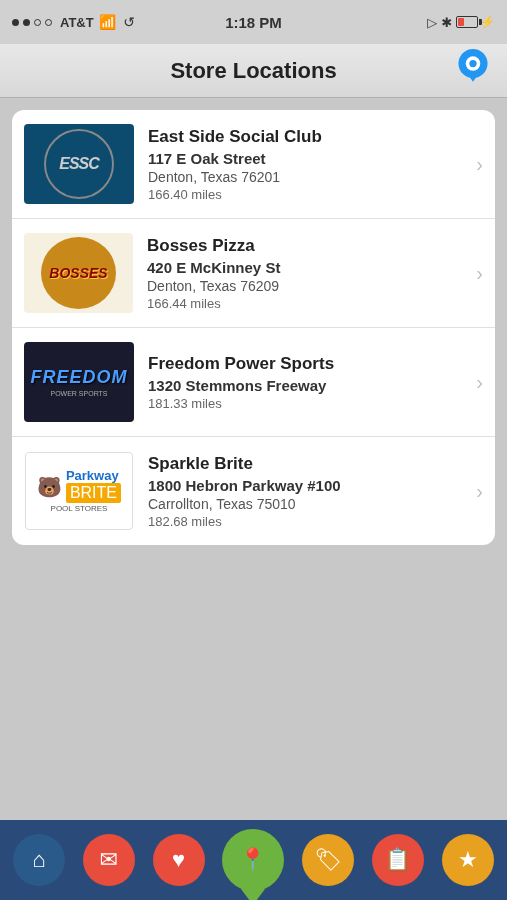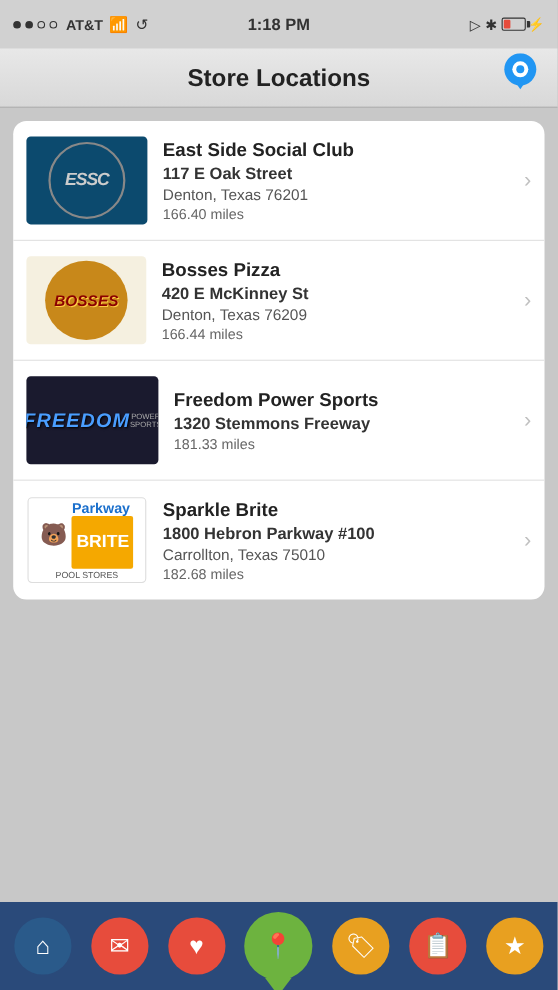--- a/index.html
+++ b/index.html
@@ -204,24 +204,24 @@
     .bosses-text {
       font-size: 14px;
       font-weight: 900;
       color: #8b0000;
       font-style: italic;
       text-shadow: 1px 1px 0 #ffcc44;
     }
 
     
     .logo-freedom {
-      width: 120px; height: 80px;
+      width: 110px; height: 80px;
       background: #1a1a2e;
       display: flex;
-      flex-direction: row;
+      flex-direction: column;
       align-items: center;
       justify-content: center;
     }
     .freedom-text {
       font-size: 18px;
       font-weight: 900;
       color: #4a9eff;
       letter-spacing: 1px;
       font-style: italic;
       text-shadow: 1px 1px 2px #000;
@@ -246,25 +246,25 @@
       padding: 4px;
     }
     .sparkle-top {
       font-size: 13px;
       font-weight: 700;
       color: #1a6fcc;
       line-height: 1;
     }
     .sparkle-mid {
       font-size: 16px;
-      font-weight: 700;
+      font-weight: 400;
       color: #f5a800;
       background: #f5a800;
       color: white;
-      padding: 15px 4px;
+      padding: 1px 4px;
       border-radius: 2px;
       margin: 1px 0;
     }
     .sparkle-bot {
       font-size: 8px;
       color: #555;
       text-align: center;
     }
     .sparkle-bear {
       font-size: 20px;

